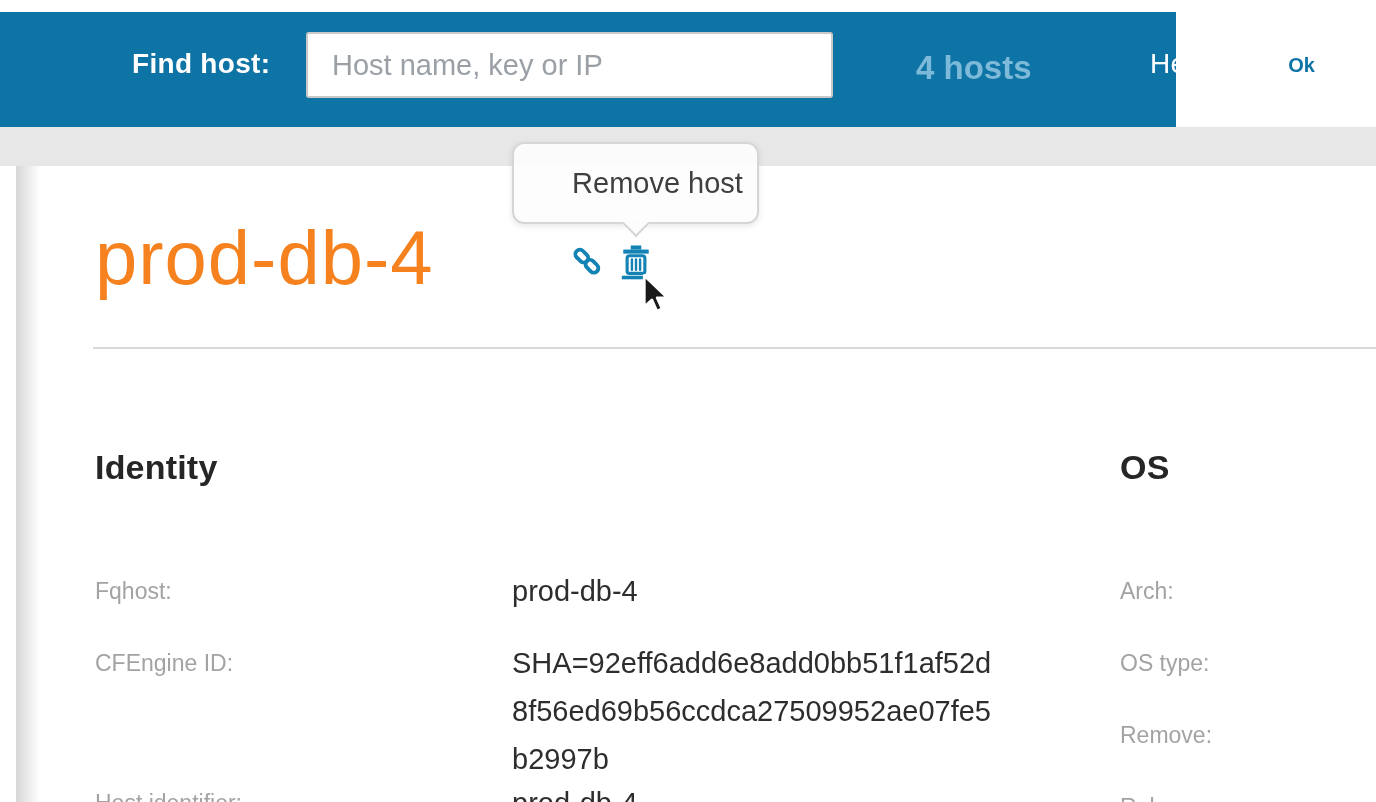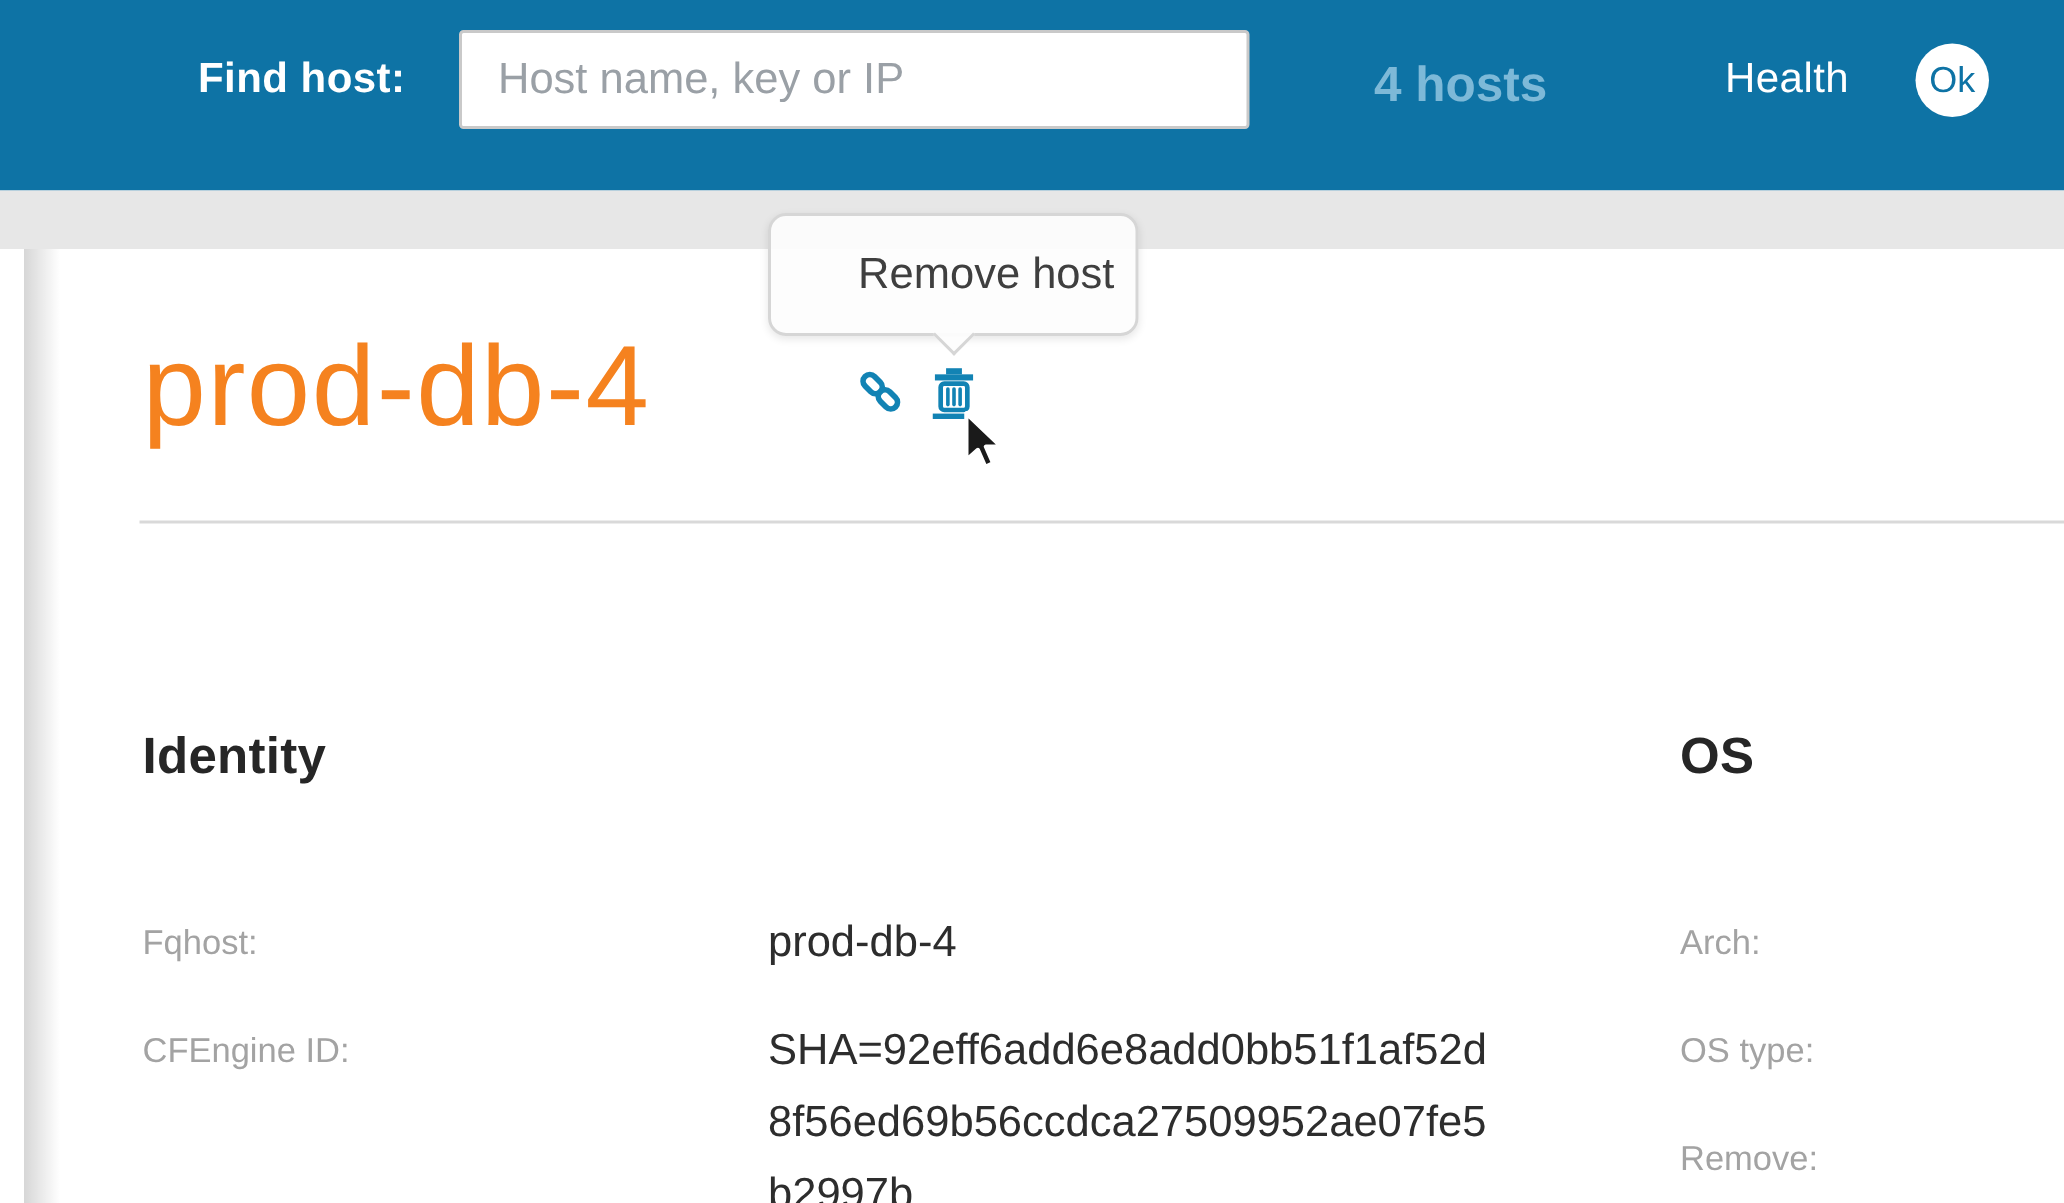--- a/index.html
+++ b/index.html
@@ -5,21 +5,21 @@
   * { margin: 0; padding: 0; box-sizing: border-box; }
   html, body { width: 1376px; height: 802px; overflow: hidden; }
   body {
     font-family: "Liberation Sans", sans-serif;
     background: #ffffff;
     position: relative;
   }
 
   
   .top-bar {
-    position: absolute; top: 0; left: 0; width: 1376px; height: 127px;
+    position: absolute; top: 12px; left: 0; width: 1176px; height: 127px;
     background: #0e73a5;
   }
   .find-label {
     position: absolute; left: 132px; top: 36px;
     color: #ffffff; font-size: 28px; font-weight: bold; letter-spacing: 0.3px;
   }
   .search-input {
     position: absolute; left: 306px; top: 20px; width: 527px; height: 66px;
     background: #ffffff; border: 2px solid #c9c9c9; border-radius: 3px;
     font-family: "Liberation Sans", sans-serif;
@@ -32,21 +32,21 @@
     text-decoration: none; cursor: pointer;
   }
   .health-label {
     position: absolute; left: 1150px; top: 36px;
     color: #ffffff; font-size: 28px; font-weight: normal; letter-spacing: 0.3px;
   }
   .ok-badge {
     position: absolute; left: 1277px; top: 29px; width: 49px; height: 49px;
     background: #ffffff; border-radius: 50%;
     display: flex; align-items: center; justify-content: center;
-    color: #0e73a5; font-size: 24px; font-weight: normal; cursor: pointer;
+    color: #0e73a5; font-size: 20px; font-weight: bold; cursor: pointer;
   }
 
   
   .gray-strip {
     position: absolute; top: 127px; left: 0; width: 1376px; height: 39px;
     background: #e7e7e7;
   }
 
   
   .panel-shadow {
@@ -81,21 +81,21 @@
   .link-btn  { left: 570px; top: 244px; width: 34px; height: 34px; }
   .trash-btn { left: 620px; top: 245px; width: 32px; height: 36px; }
   .cursor-wrap { position: absolute; left: 640px; top: 274px; width: 34px; height: 40px; z-index: 6; pointer-events: none; }
 
   .divider {
     position: absolute; left: 93px; top: 347px; width: 1283px; height: 2px;
     background: #d9d9d9;
   }
 
   
-  .section { position: absolute; top: 448px; margin-top: 37px; }
+  .section { position: absolute; top: 448px; }
   .section-identity { left: 95px; width: 990px; }
   .section-os { left: 1120px; width: 256px; }
   .section-heading {
     font-size: 34px; font-weight: bold; color: #262626; letter-spacing: 0.2px;
   }
   .rows { position: relative; }
   .info-row { position: absolute; left: 0; display: flex; }
   .row-0 { top: 80px; }  .row-1 { top: 152px; }  .row-2 { top: 292px; }  .row-3 { top: 296px; }
   .section-os .row-2 { top: 224px; }
   .info-label {

